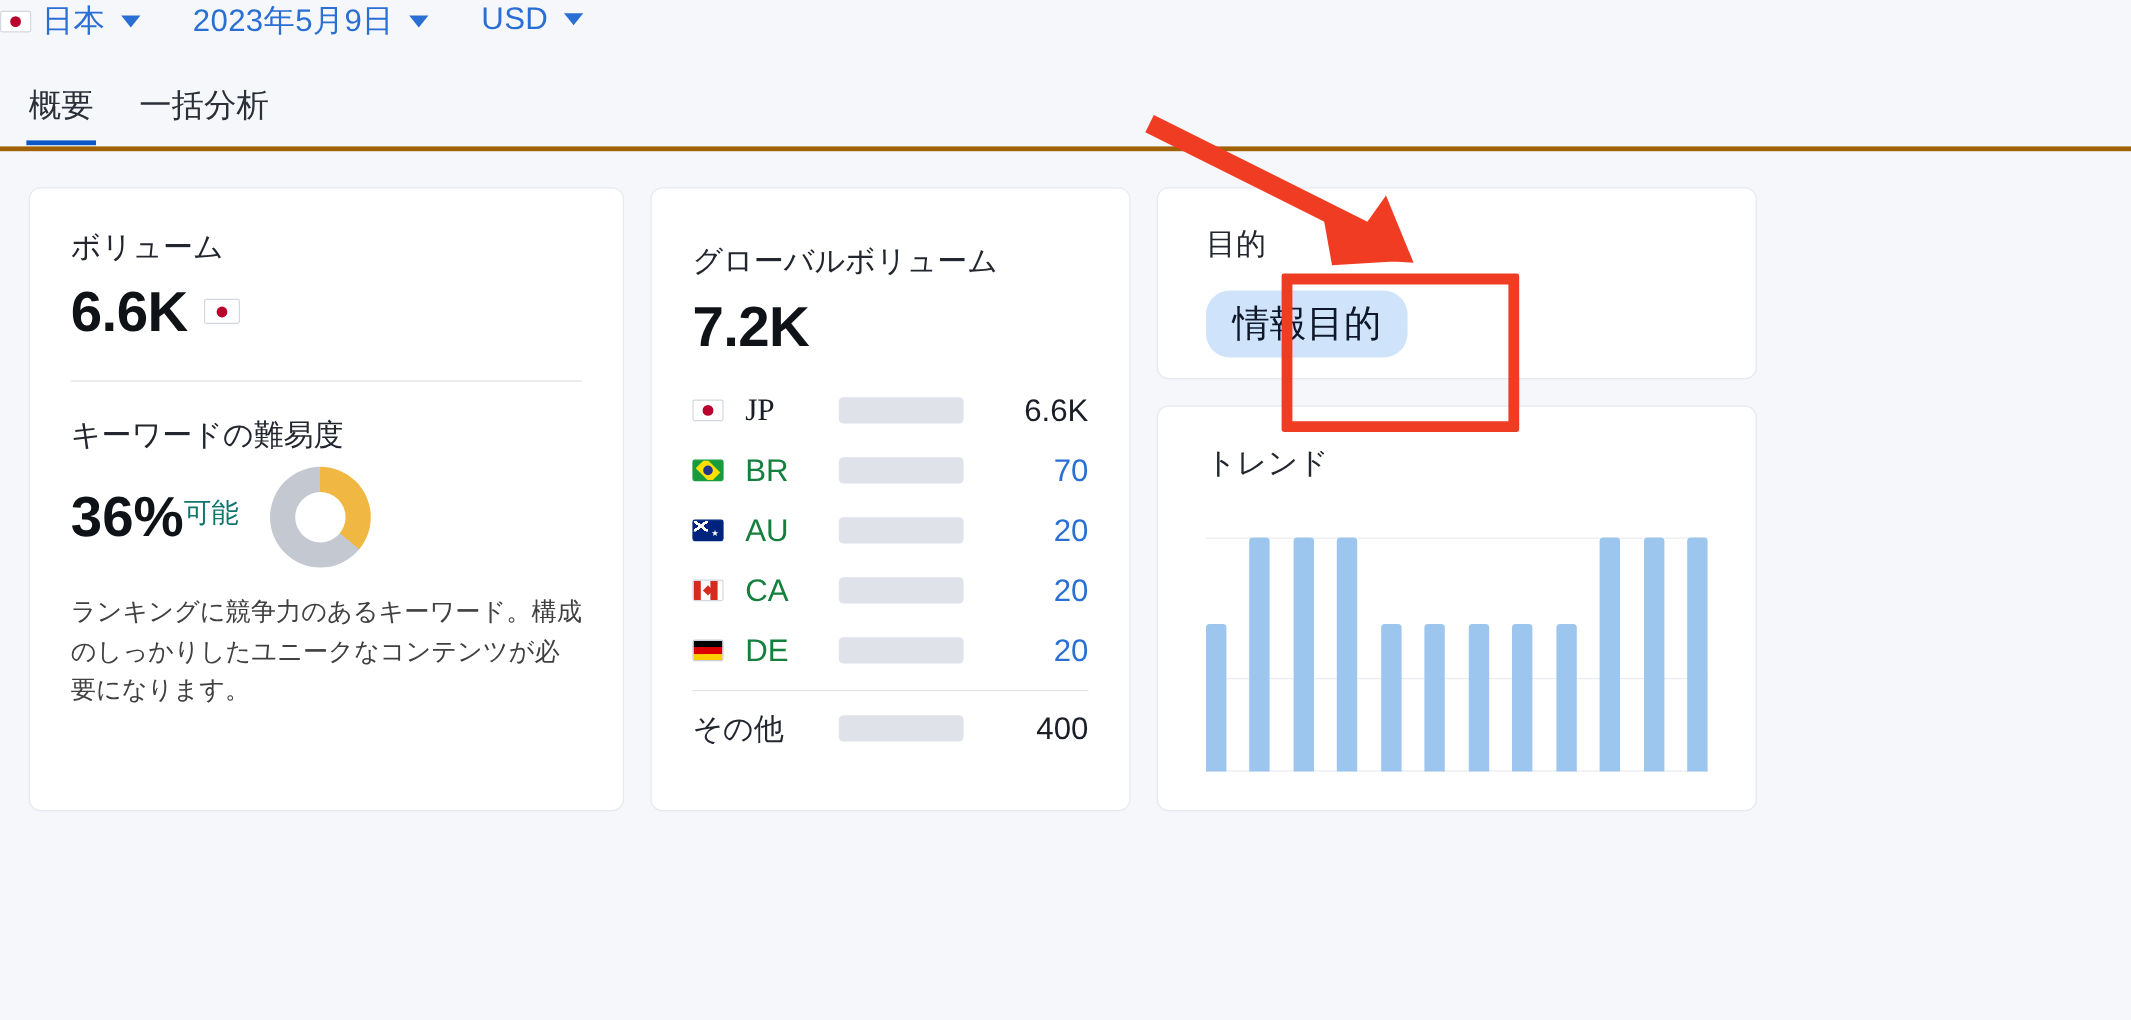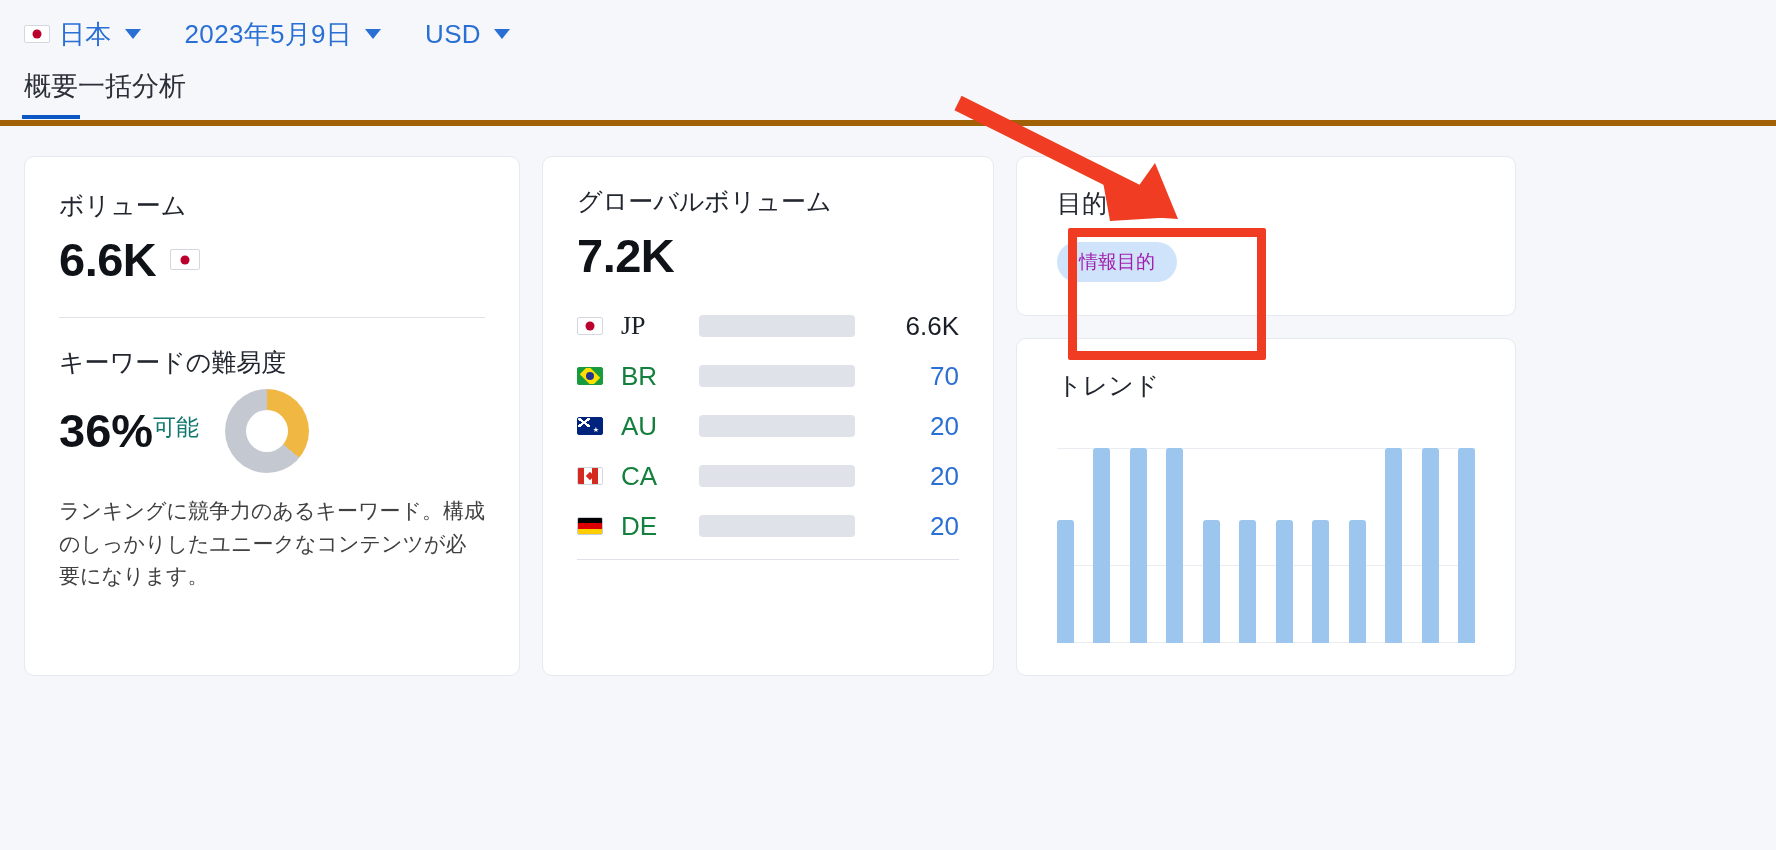--- a/index.html
+++ b/index.html
@@ -6,22 +6,22 @@
   html, body {
     width: 1776px; height: 850px;
     background: #f5f7fa;
     font-family: "Liberation Sans", "DejaVu Sans", sans-serif;
     overflow: hidden;
   }
   #root { position: relative; width: 1776px; height: 850px; }
 
   
   .filterbar {
-    display: flex; align-items: center;
-    height: 68px; padding-left: 24px; gap: 0px;
+    display: flex; align-items: flex-start;
+    height: 68px; gap: 0px;
   }
   .filter {
     display: flex; align-items: center; gap: 9px;
     font-size: 26px; color: #2a6fd4; cursor: pointer;
     margin-right: 44px; white-space: nowrap;
   }
   .filter .lbl { letter-spacing: .3px; }
   .caret {
     display: inline-block; width: 0; height: 0;
     border-left: 8px solid transparent;
@@ -59,44 +59,44 @@
             background:#d52b1e; box-shadow: 14px 0 0 0 #d52b1e; }
   .flag-ca::after{ content:""; position:absolute; left:50%; top:50%;
             width:6px;height:6px;background:#d52b1e;
             transform:translate(-50%,-50%) rotate(45deg); }
   .flag-de{ background:linear-gradient(to bottom,#000 0 33.3%,#dd0000 33.3% 66.6%,#ffce00 66.6% 100%);
             border-color:#c8ccd4; }
   .monitor-icon { width:26px; height:22px; flex:none; }
 
   
   .tabs {
-    display: flex; align-items: flex-start; 
+    display: flex; align-items: center; gap: 38px;
     padding-left: 24px; height: 58px;
-    border-bottom: 6px solid #a16207;
+    border-bottom: 4px solid #a16207;
     position: relative;
   }
   .tab {
     font-size: 27px; color: #2b2f38; padding-bottom: 14px;
     cursor: pointer; position: relative;
   }
   .tab.active::after {
     content: ""; position: absolute; left: -2px; right: -2px; bottom: -1px;
     height: 4px; background: #0b58c4;
   }
 
   
   .grid {
     display: flex; gap: 22px; padding: 30px 24px 0 24px;
     align-items: flex-end;
   }
   .card {
     background: #fff; border: 1px solid #e6e9ef; border-radius: 10px;
   }
   .card-vol    { width: 496px; height: 520px; padding: 32px 34px 0 34px; }
-  .card-global { width: 452px; height: 520px; padding: 28px 34px 0 34px; }
+  .card-global { width: 400px; height: 520px; padding: 44px 34px 0 34px; }
   .col-right   { display: flex; flex-direction: column; gap: 22px; width: 500px; }
   .card-intent { height: 160px; padding: 30px 40px 0 40px; }
   .card-trend  { height: 338px; padding: 30px 40px 0 40px; }
 
   .card-title { font-size: 25px; color: #22262e; margin-bottom: 10px; }
   .big-num {
     font-size: 47px; font-weight: bold; color: #0f1318;
     display: flex; align-items: center; gap: 14px; letter-spacing: -.5px;
   }
   .hr { height: 1px; background: #dfe2e8; margin: 30px 0 28px 0; }
@@ -121,22 +121,22 @@
   .crow .ccode.dark { color: #1a1e26; font-family: Liberation Serif, serif; }
   .crow .cbarbox { flex: 1; height: 22px; background: #e0e2ea; border-radius: 4px; overflow: hidden; }
   .crow .cbar { height: 100%; border-radius: 4px 0 0 4px; }
   .crow .cval { width: 104px; text-align: right; font-size: 26px; color: #2a6fd4; }
   .crow .cval.dark { color: #1a1e26; }
   .crow-sep { height: 1px; background: #dfe2e8; margin: 8px 0 6px 0; }
   .crow .clabel { width: 122px; font-size: 25px; color: #22262e; }
 
   
   .badge {
-    display: inline-block; background: #cfe4fa; color: #a21caf;
-    font-size: 19px; padding: 7px 22px; border-radius: 20px; margin-top: 12px;
+    display: inline-block; background: #cfe4fa; color: #0f172a;
+    font-size: 31px; padding: 7px 22px; border-radius: 20px; margin-top: 12px;
   }
 
   
   .trend-wrap { position: relative; margin-top: 26px; height: 215px; }
   .gridline { position: absolute; left: 0; right: 0; height: 1px; background: #e9ecf1; }
   .bars { position: absolute; left: 0; right: 0; bottom: 0; top: 0;
           display: flex; align-items: flex-end; justify-content: space-between; }
   .bar { width: 17px; background: #9cc6ee; border-radius: 3px 3px 0 0; }
 
   
@@ -240,20 +240,25 @@
           </div>
           <div class="crow">
             <span class="cflagwrap">
               <span class="flag flag-de"></span>
             </span>
             <span class="ccode">DE</span>
             <span class="cbarbox"><span class="cbar" style="width:2.5%;background:#6eb4f0;"></span></span>
             <span class="cval">20</span>
           </div>
           <div class="crow-sep"></div>
+          <div class="crow">
+            <span class="clabel">その他</span>
+            <span class="cbarbox"><span class="cbar" style="width:3.5%;background:#6eb4f0;"></span></span>
+            <span class="cval dark">400</span>
+          </div>
         </div>
     </div>
 
     <div class="col-right">
       <div class="card card-intent">
         <div class="card-title">目的</div>
         <span class="badge">情報目的</span>
       </div>
 
       <div class="card card-trend">

